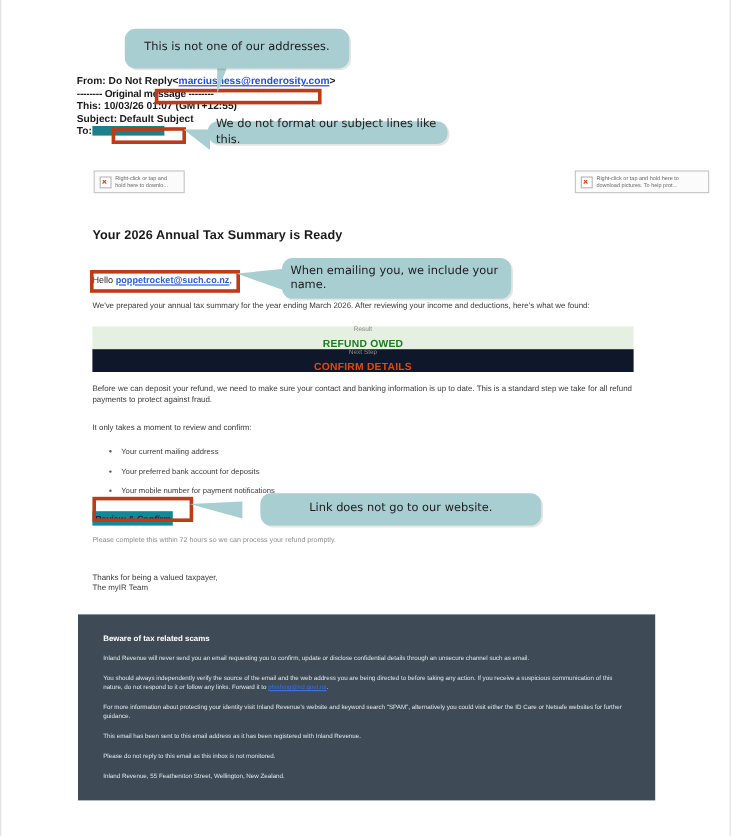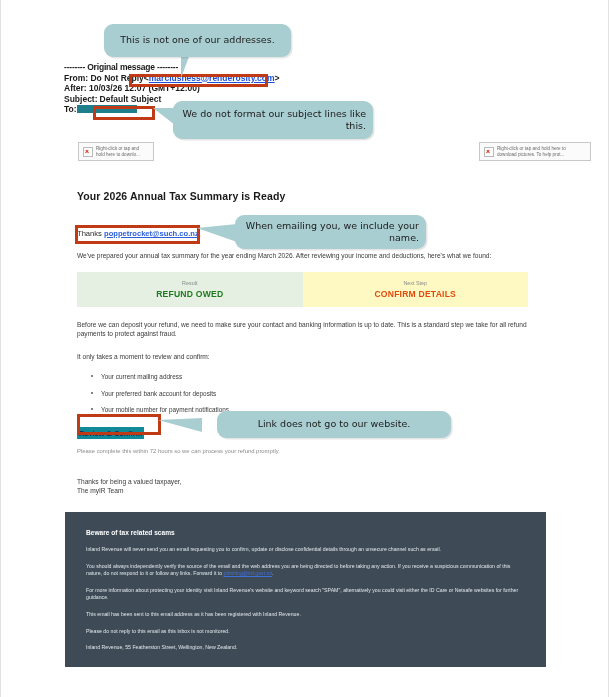--- a/index.html
+++ b/index.html
@@ -39,33 +39,33 @@
   .redbox{position:absolute;border:3px solid #c03a16;box-sizing:border-box;}
   #rb-from{left:128px;top:74px;width:139px;height:13px;}
   #rb-subject{left:92px;top:106px;width:62px;height:14px;}
   #rb-hello{left:74px;top:225px;width:125px;height:19px;}
   #rb-link{left:76px;top:414px;width:84px;height:21px;}
 
   
   .callout{
     position:absolute;background:#a9ced2;border-radius:9px;
     color:#1b1b1b;font-family:"DejaVu Sans", sans-serif;
-    font-size:9.5px;line-height:12.5px;text-align:right;
+    font-size:9.5px;line-height:12.5px;text-align:left;
     display:flex;align-items:center;justify-content:center;
     box-shadow:1.5px 1.5px 0 rgba(0,0,0,.10);
     padding:3px 7px;box-sizing:border-box;
   }
   .tail{position:absolute;width:0;height:0;}
   #co-addr{left:103px;top:24px;width:187px;height:33px;}
   #co-addr-tail{
     left:180px;top:54px;
     border-left:9px solid #a9ced2;border-right:0 solid transparent;
     border-bottom:24px solid transparent;
   }
-  #co-subject{left:172px;top:101px;width:200px;height:38px;}
+  #co-subject{left:172px;top:101px;width:200px;height:19px;}
   #co-subject-tail{
     left:152px;top:108px;
     border-right:22px solid #a9ced2;
     border-top:0 solid transparent;
     border-bottom:17px solid transparent;
   }
   #co-name{left:234px;top:215px;width:191px;height:34px;}
   #co-name-tail{
     left:196px;top:224px;
     border-right:40px solid #a9ced2;
@@ -112,46 +112,46 @@
   }
   .hello{
     font-size:7.6px;color:#2c2c2c;margin:27px 0 0 0;
   }
   .hello a{color:#2b5fd9;text-decoration:underline;font-weight:bold;}
   p.para{
     font-size:6.6px;line-height:9.5px;color:#3a3a3a;margin:13px 0 0 0;
   }
   
   .panel{
-    display:flex;margin-top:11px;height:35px;
+    display:flex;margin-top:11px;height:35px;flex-direction:column;
   }
   .panel .cell{
     flex:1;display:flex;flex-direction:column;align-items:center;
     justify-content:center;gap:3px;
   }
   .panel .cell.left{background:#e5f0e3;}
-  .panel .cell.right{background:#fef9c3;}
+  .panel .cell.right{background:#0f172a;}
   .panel .cap{font-size:5.4px;color:#8a8a8a;}
   .panel .val{font-size:8.6px;font-weight:bold;letter-spacing:.2px;}
   .panel .val.green{color:#1f7a1f;}
   .panel .val.orange{color:#e24a0d;}
   
   ul.checks{margin:11px 0 0 0;padding:0 0 0 24px;list-style:none;}
   ul.checks li{
     font-size:6.4px;line-height:9px;color:#3a3a3a;margin-bottom:7.5px;
     position:relative;
   }
   ul.checks li:before{
     content:"";position:absolute;left:-10px;top:3px;
     width:2.4px;height:2.4px;border-radius:50%;background:#5a5a5a;
   }
   .cta{
     display:inline-block;margin-top:4px;
     background:#0f8a96;color:#12235c;font-weight:bold;font-size:7.4px;
-    padding:1.5px 2px;text-decoration:none;
+    padding:1.5px 2px;text-decoration:none;font-style:italic;
   }
   .finenote{font-size:5.9px;color:#8d8d8d;margin:8px 0 0 0;}
   .signoff{font-size:6.6px;line-height:9.6px;color:#3a3a3a;margin:23px 0 0 0;}
 
   
   #footer{
     position:absolute;left:64px;top:512px;width:481px;height:155px;
     background:#3e4b57;box-sizing:border-box;padding:17px 21px;
   }
   #footer h2{
@@ -162,28 +162,28 @@
   }
   #footer p:last-child{margin-bottom:0;}
   #footer a{color:#3f6fd8;text-decoration:underline;}
 </style>
 </head>
 <body>
 
 <div id="page">
 
   <div class="orig-header">
-    <div class="row sep">-------- Original message --------</div>
     <div class="row">
       <span>From:</span>
       <span>Do Not Reply</span><span>&lt;</span><span class="addr-link">marciushess@renderosity.com</span><span>&gt;</span>
     </div>
-    <div class="row">
-      <span>After:</span>
-      <span>10/03/26 12:07 (GMT+12:00)</span>
+    <div class="row sep">-------- Original message --------</div>
+    <div class="row">
+      <span>This:</span>
+      <span>10/03/26 01:07 (GMT+12:55)</span>
     </div>
     <div class="row">
       <span>Subject:</span><span class="subj-val">Default Subject</span>
     </div>
     <div class="row">
       <span>To:</span><span class="redact redact-to"></span>
     </div>
   </div>
 
   <div class="redbox" id="rb-from"></div>
@@ -201,21 +201,21 @@
   </div>
   <div class="imgph" id="imgph-right">
     <span class="xicon"></span>
     <span class="cap">Right-click or tap and hold here to download pictures. To help prot...</span>
   </div>
 
   <div id="body-wrap">
     <div class="body-inner">
       <h1 class="subject">Your 2026 Annual Tax Summary is Ready</h1>
 
-      <p class="hello"><span>Thanks </span><a href="#">poppetrocket@such.co.nz</a><span>,</span></p>
+      <p class="hello"><span>Hello </span><a href="#">poppetrocket@such.co.nz</a><span>,</span></p>
 
       <p class="para">We've prepared your annual tax summary for the year ending March 2026. After reviewing your income and deductions, here's what we found:</p>
 
       <div class="panel">
         <div class="cell left">
           <span class="cap">Result</span>
           <span class="val green">REFUND OWED</span>
         </div>
         <div class="cell right">
           <span class="cap">Next Step</span>

